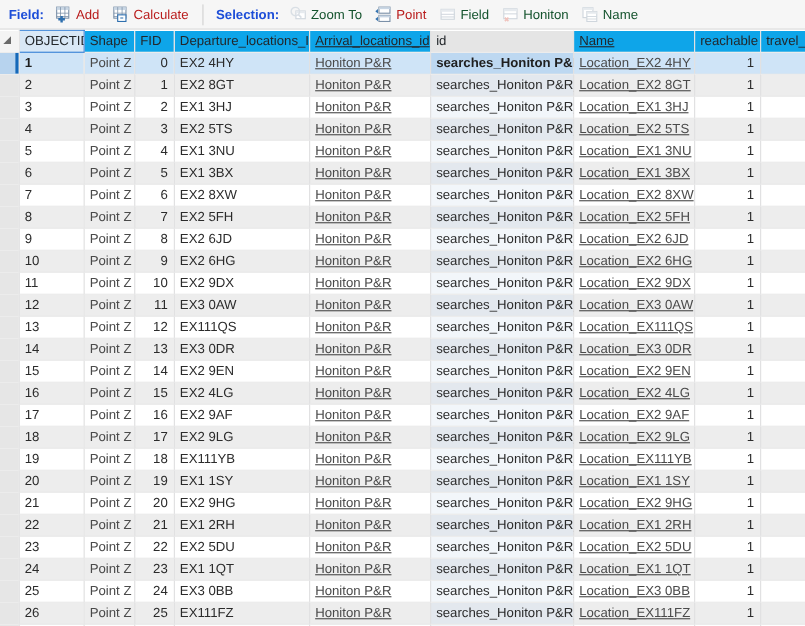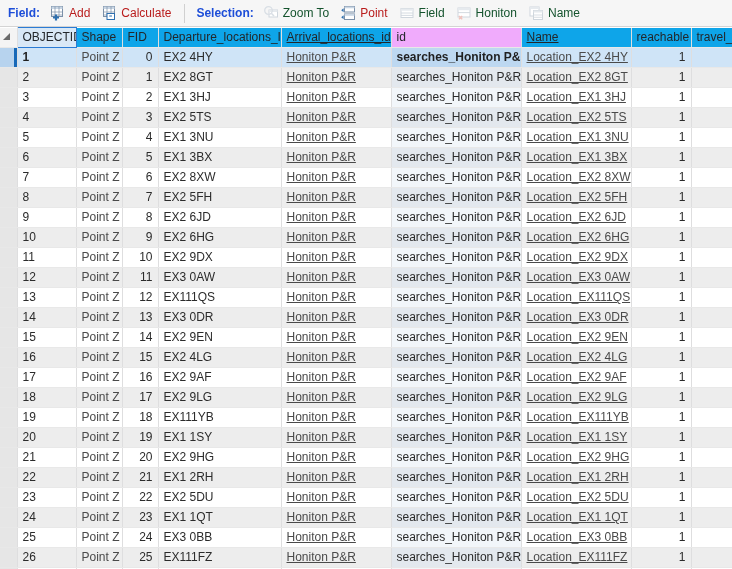--- a/index.html
+++ b/index.html
@@ -91,21 +91,21 @@
     height: 18px;
     line-height: 18px;
     font-size: 12px;
   }
   thead th.numhead { text-align: left; }
   thead th.selhead {
     background: #d9e8f6;
     border: 1px solid #2b7bd4;
     border-bottom: 1px solid #2b7bd4;
   }
-  thead th.idhead { background: #f0abfc; }
+  thead th.idhead { background: #e5e5e5; }
 
   th.corner, td.rowmark {
     width: 17px;
     padding: 0;
     background: #e6e6e6;
     border-right: 1px solid #dededf;
   }
   th.corner {
     background: #f4f4f4;
     position: relative;

